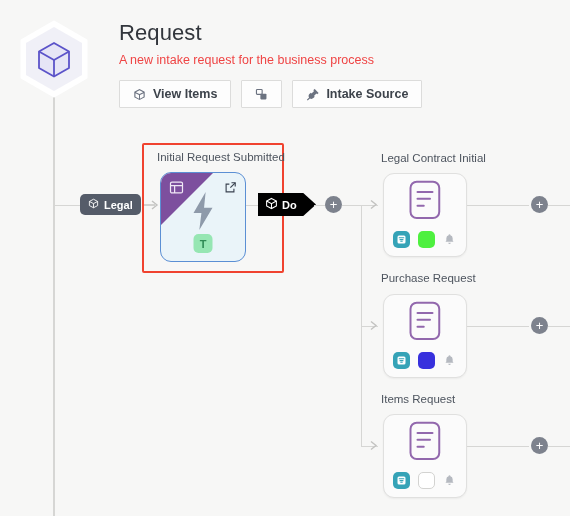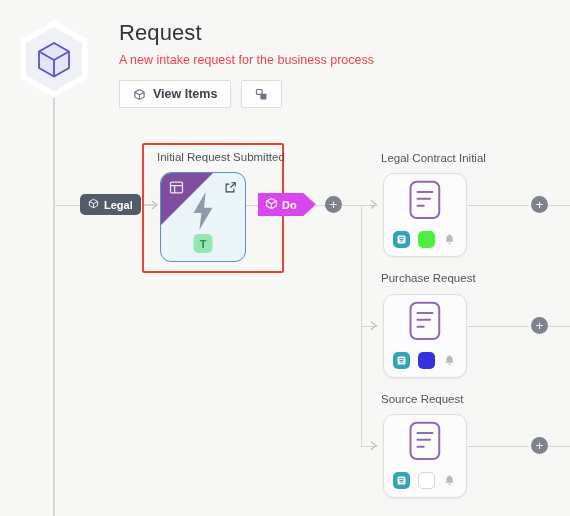--- a/index.html
+++ b/index.html
@@ -61,21 +61,21 @@
   
   .when-pill{
     position:absolute;left:80px;top:194px;height:21px;
     background:#555c69;border-radius:5px;
     display:flex;align-items:center;gap:5px;padding:0 8px;
     font-size:11px;color:#fff;font-weight:700;box-sizing:border-box;
   }
   
   .do-flag{
     position:absolute;left:258px;top:193px;width:58px;height:23px;
-    background:#d946ef;
+    background:#000000;
     clip-path:polygon(0 0,78% 0,100% 50%,78% 100%,0 100%);
     display:flex;align-items:center;gap:4px;padding-left:7px;
     font-size:11px;color:#fff;font-weight:700;box-sizing:border-box;
   }
 
   
   .line{position:absolute;background:#d6d6d4;}
   .plus{
     position:absolute;width:17px;height:17px;border-radius:50%;
     background:#7d828d;color:#fff;display:flex;align-items:center;justify-content:center;
@@ -134,20 +134,28 @@
 
       <div class="btn">
         <span>
           <svg width="13" height="13" viewBox="0 0 16 16" fill="none" stroke="#6b7280" stroke-width="1.4">
             <rect x="1.8" y="1.8" width="7" height="6" rx="1"></rect>
             <rect x="6.6" y="7" width="7.5" height="7" rx="1" fill="#6b7280" stroke="none"></rect>
           </svg>
         </span>
       </div>
 
+      <div class="btn">
+        <span>
+          <svg width="13" height="13" viewBox="0 0 16 16" fill="#6b7280">
+            <path d="M10.6 1.1 8.9 2.8l1 1-3 3-1-1L4.2 7.5c-1.2 1.2-1.3 3-.4 4.3l-2.7 2.7 1 1 2.7-2.7c1.3.9 3.1.8 4.3-.4l1.7-1.7-1-1 3-3 1 1 1.7-1.7-5-5z"></path>
+          </svg>
+        </span>
+        <span>Intake Source</span>
+      </div>
 
     </div>
   </div>
 
   <svg class="arrow" style="left:144px;top:197px;" width="18" height="16">
     <path d="M0 8 H11" stroke="#c2c2c0" stroke-width="1.4" fill="none"></path>
     <path d="M8 4 L13 8 L8 12" stroke="#c2c2c0" stroke-width="1.4" fill="none"></path>
   </svg>
 
   <div class="sel-box"></div>
@@ -278,21 +286,21 @@
   <div class="line" style="left:467px;top:325.5px;width:62px;height:1.4px;"></div>
   <div class="plus" style="left:531px;top:317px;">
     <span>+</span>
   </div>
   <div class="line" style="left:548px;top:325.5px;width:22px;height:1.4px;"></div>
 
   <div class="line" style="left:361px;top:445.5px;width:17px;height:1.4px;"></div>
   <svg class="arrow" style="left:370px;top:439px;" width="14" height="14">
     <path d="M1 2.5 L6 6.5 L1 10.5" stroke="#c2c2c0" stroke-width="1.4" fill="none"></path>
   </svg>
-  <div class="node-label" style="left:381px;top:393px;">Source Request</div>
+  <div class="node-label" style="left:381px;top:393px;">Items Request</div>
   <div class="bcard" style="left:383px;top:414px;">
     <div class="bcard-doc">
       <svg width="33" height="40" viewBox="0 0 26 32" fill="none" stroke="#9268ad" stroke-width="1.6">
         <rect x="1.4" y="1.4" width="23" height="29" rx="5"></rect>
         <path d="M7 9.5 H19" stroke-linecap="round"></path>
         <path d="M7 15 H17" stroke-linecap="round"></path>
         <path d="M7 20.5 H12" stroke-linecap="round"></path>
       </svg>
     </div>
     <div class="bcard-badges">

